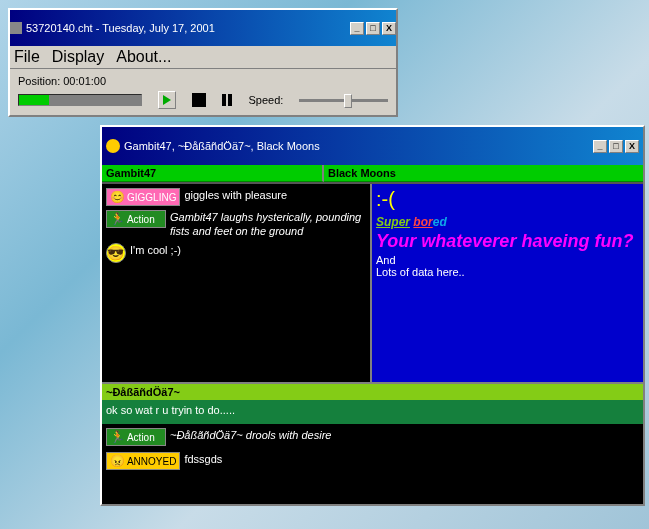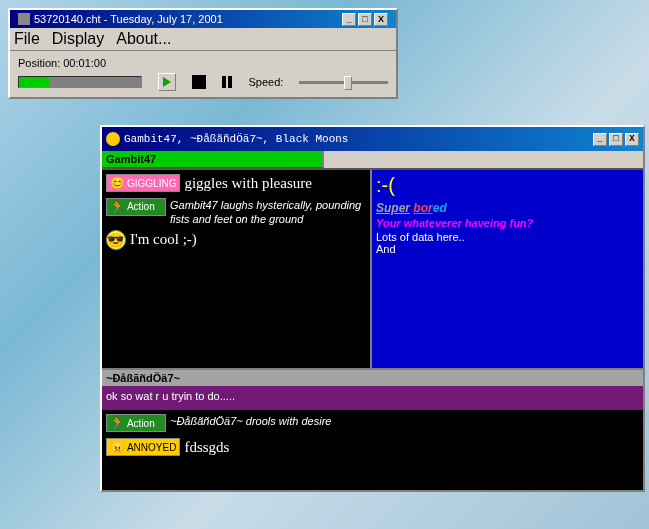--- a/index.html
+++ b/index.html
@@ -22,25 +22,25 @@
       width: 390px;
       background: #d4d0c8;
       border: 2px solid #fff;
       border-right-color: #808080;
       border-bottom-color: #808080;
     }
     .media-titlebar {
       background: linear-gradient(to right, #000080, #1084d0);
       color: white;
       font-size: 11px;
-      padding: 2px 8px;
+      padding: 2px 0;
       display: flex;
       justify-content: space-between;
       align-items: center;
-      height: 18px;
+      height: 36px;
     }
     .media-titlebar-left {
       display: flex;
       align-items: center;
       gap: 4px;
     }
     .media-titlebar-icon {
       width: 12px;
       height: 12px;
       background: #888;
@@ -177,22 +177,21 @@
       border-bottom-color: #808080;
     }
     .chat-titlebar {
       background: linear-gradient(to right, #000080, #1084d0);
       color: white;
       font-size: 11px;
       padding: 2px 4px;
       display: flex;
       justify-content: space-between;
       align-items: center;
-      height: 24px;
-      font-family: Liberation Mono, monospace;
+      height: 38px;
     }
     .chat-titlebar-left {
       display: flex;
       align-items: center;
       gap: 4px;
     }
     .chat-titlebar-icon {
       width: 14px;
       height: 14px;
       background: #ffcc00;
@@ -266,23 +265,22 @@
     }
     .emoji-badge.annoyed {
       background: #ffcc00;
       color: #000;
     }
     .emoji-icon {
       font-size: 12px;
     }
     .chat-text {
       color: white;
-      font-size: 15px;
+      font-size: 11px;
       line-height: 1.3;
-      font-family: Liberation Serif, serif;
     }
     .chat-text-italic {
       color: white;
       font-size: 11px;
       font-style: italic;
       line-height: 1.3;
     }
 
     
     .right-msg {
@@ -293,62 +291,62 @@
     .right-frown {
       font-size: 20px;
       color: #ffff00;
       margin-bottom: 4px;
     }
     .right-super {
       font-size: 12px;
       margin-bottom: 2px;
     }
     .right-super-text {
-      color: #a3a3a3;
+      color: #84cc16;
       font-style: italic;
       font-weight: bold;
       text-decoration: underline;
     }
     .right-super-bored {
       color: #0ea5e9;
       font-style: italic;
       font-weight: bold;
       margin-top: 31px;
     }
     .right-super-bored-underline {
       color: #ff4444;
       font-style: italic;
       font-weight: bold;
       text-decoration: underline;
     }
     .right-question {
       color: #ff00ff;
       font-style: italic;
       font-weight: bold;
-      font-size: 11px;
+      font-size: 18px;
       margin-bottom: 2px;
     }
     .right-data {
       color: white;
       font-size: 11px;
     }
 
     
     .chat-bottom {
       background: #000000;
     }
     .chat-bottom-header {
-      background: #a3a3a3;
+      background: #84cc16;
       color: #000;
       font-size: 11px;
       font-weight: bold;
       padding: 2px 4px;
     }
     .chat-input-area {
-      background: #701a75;
+      background: #15803d;
       color: white;
       font-size: 11px;
       padding: 4px;
       min-height: 24px;
     }
     .chat-messages-bottom {
       background: #000;
       padding: 4px;
       min-height: 80px;
     }
@@ -416,20 +414,21 @@
     </div>
     <div class="media-titlebar-buttons">
       <div class="win-btn">_</div>
       <div class="win-btn">□</div>
       <div class="win-btn">X</div>
     </div>
   </div>
 
   <div style="display:flex; border-bottom: 2px solid #555;">
     <div class="chat-name-header" style="width:222px; border-right: 2px solid #808080;">Gambit47</div>
+    <div class="chat-name-header-right" style="flex:1;">Black Moons</div>
   </div>
 
   <div class="chat-panels">
 
     <div class="chat-left">
 
       <div class="chat-msg">
         <span class="emoji-badge giggling">
           <span class="emoji-icon">😊</span>
           <span>GIGGLING</span>
@@ -452,22 +451,22 @@
 
     </div>
 
     <div class="chat-right">
       <div class="right-frown">:-(</div>
       <div class="right-super">
         <span class="right-super-text">Super</span>
         <span class="right-super-bored-underline"> bor</span><span class="right-super-bored">ed</span>
       </div>
       <div class="right-question">Your whateverer haveing fun?</div>
+      <div class="right-data">And</div>
       <div class="right-data">Lots of data here..</div>
-      <div class="right-data">And</div>
     </div>
   </div>
 
   <div class="chat-bottom">
     <div class="chat-bottom-header">~ÐåßãñdÖä7~</div>
     <div class="chat-input-area">ok so wat r u tryin to do.....</div>
     <div class="chat-messages-bottom">
 
       <div class="chat-msg">
         <span class="emoji-badge action">

